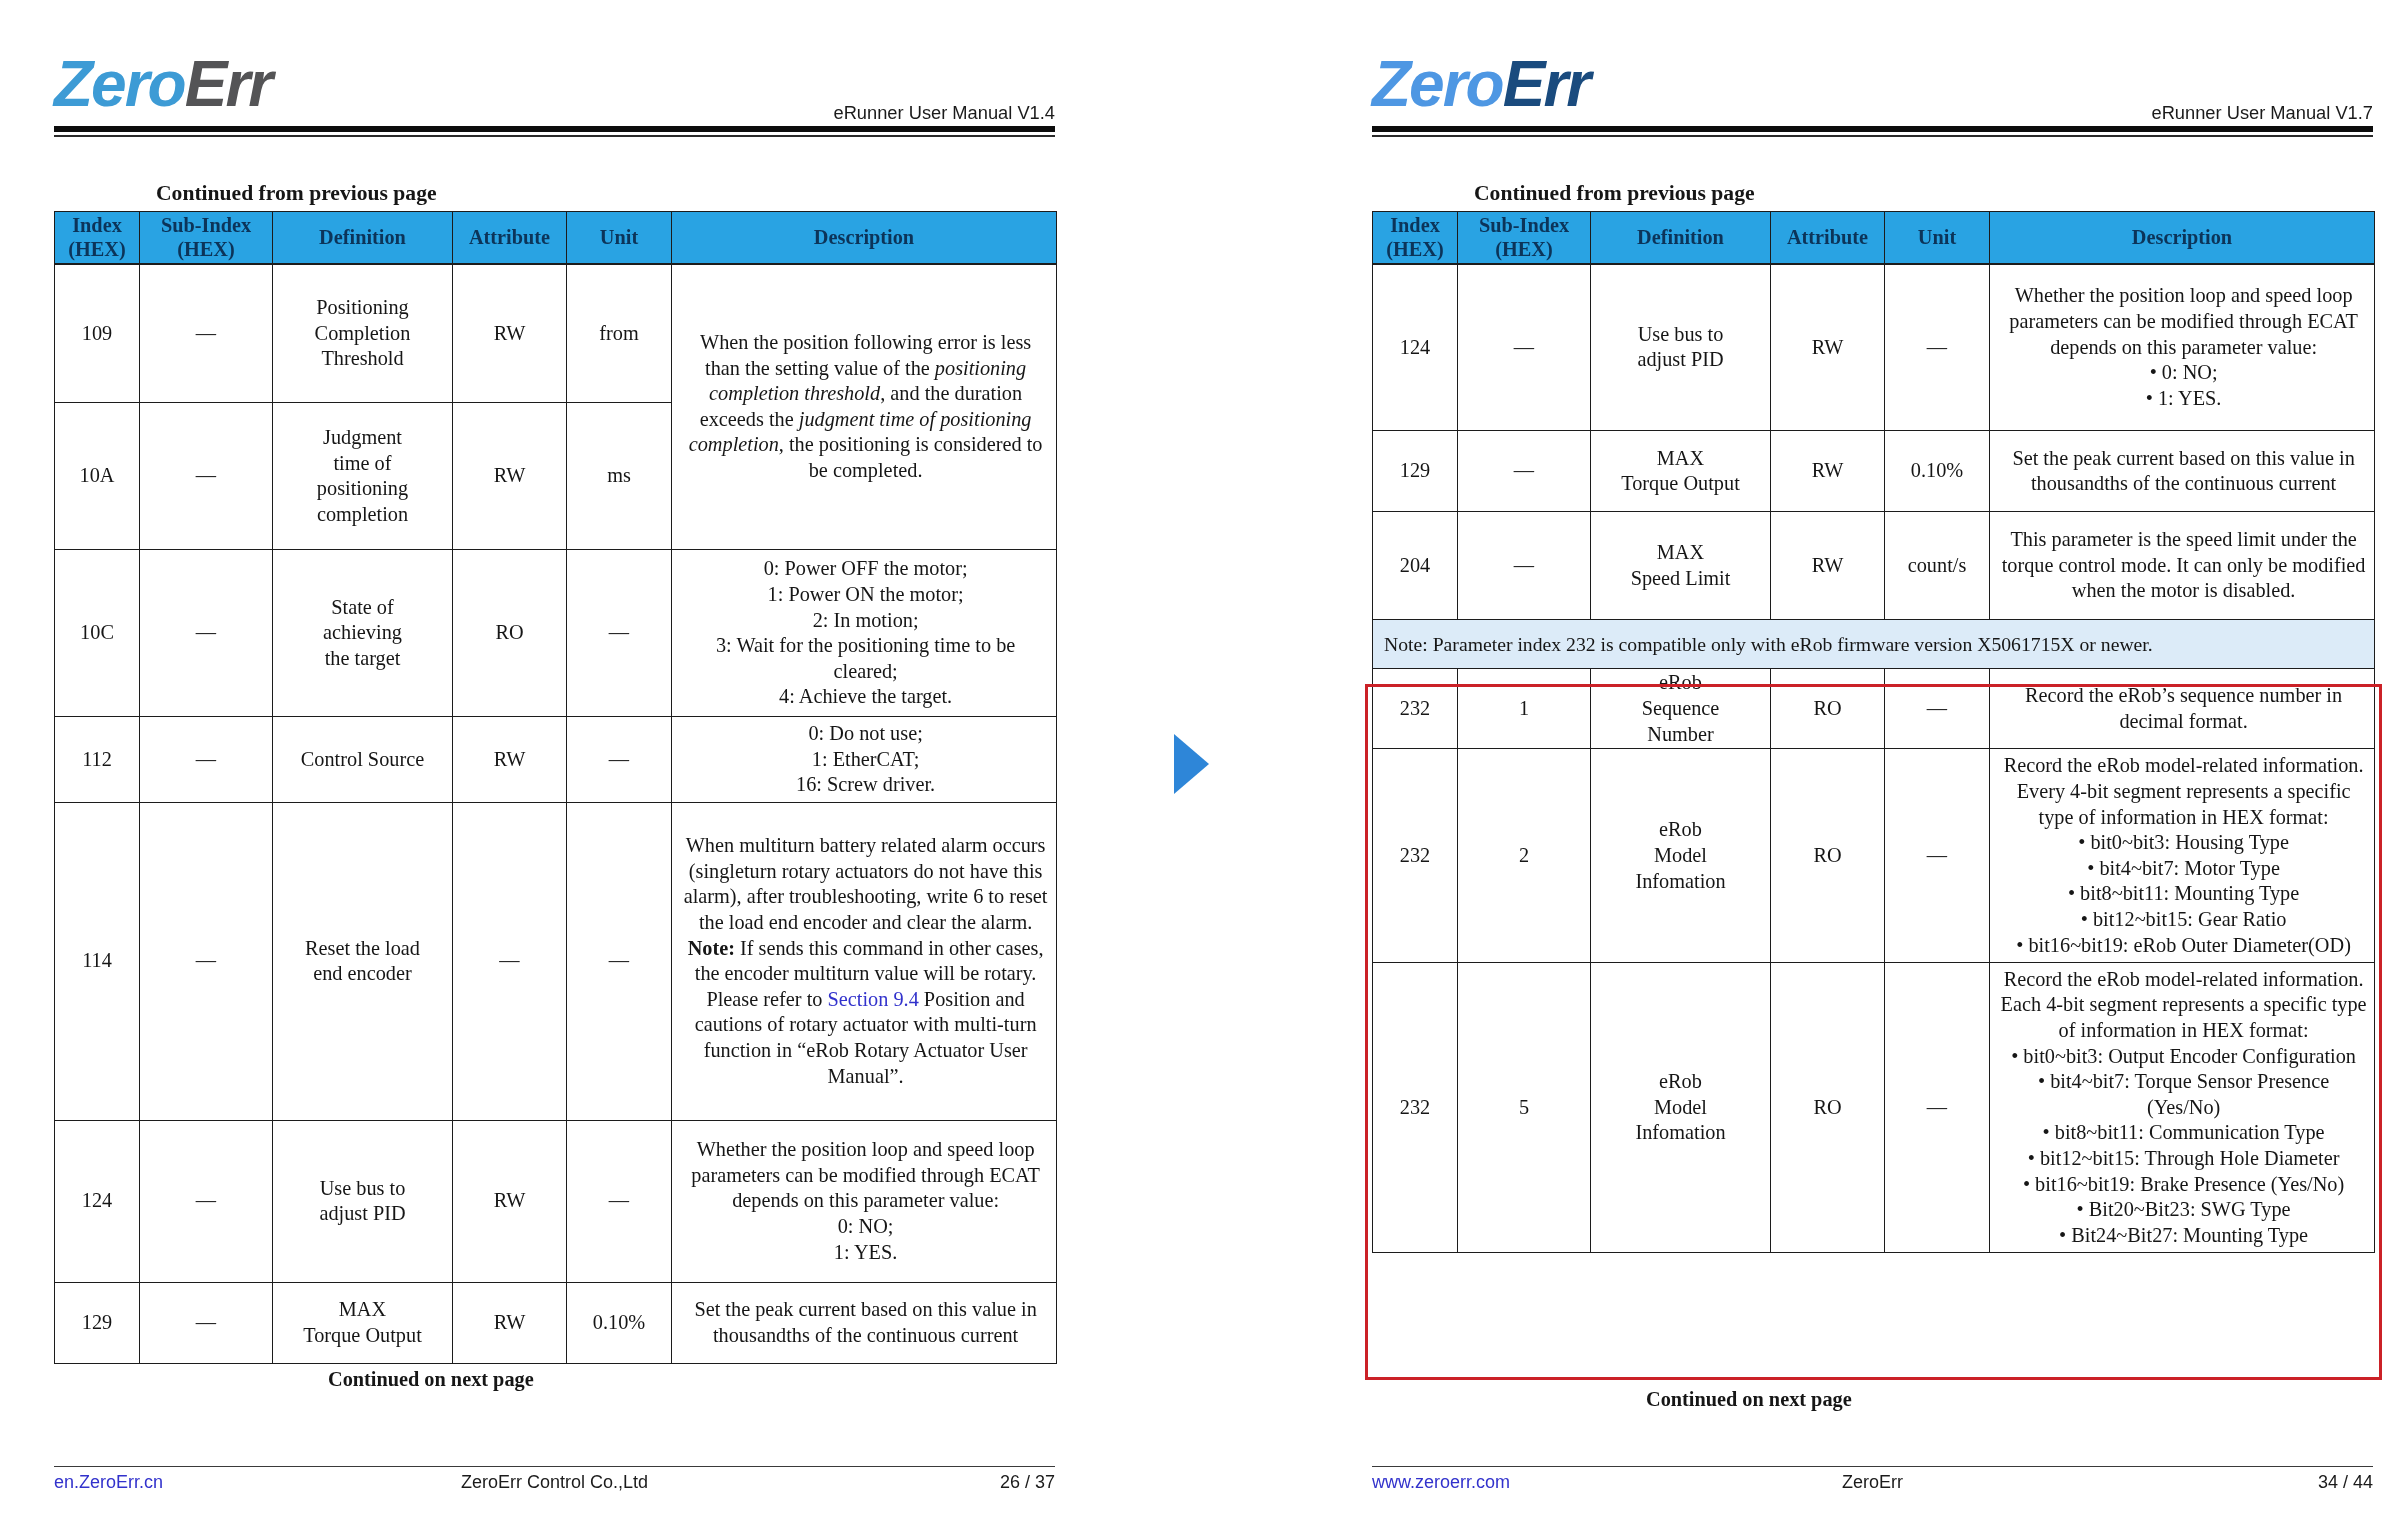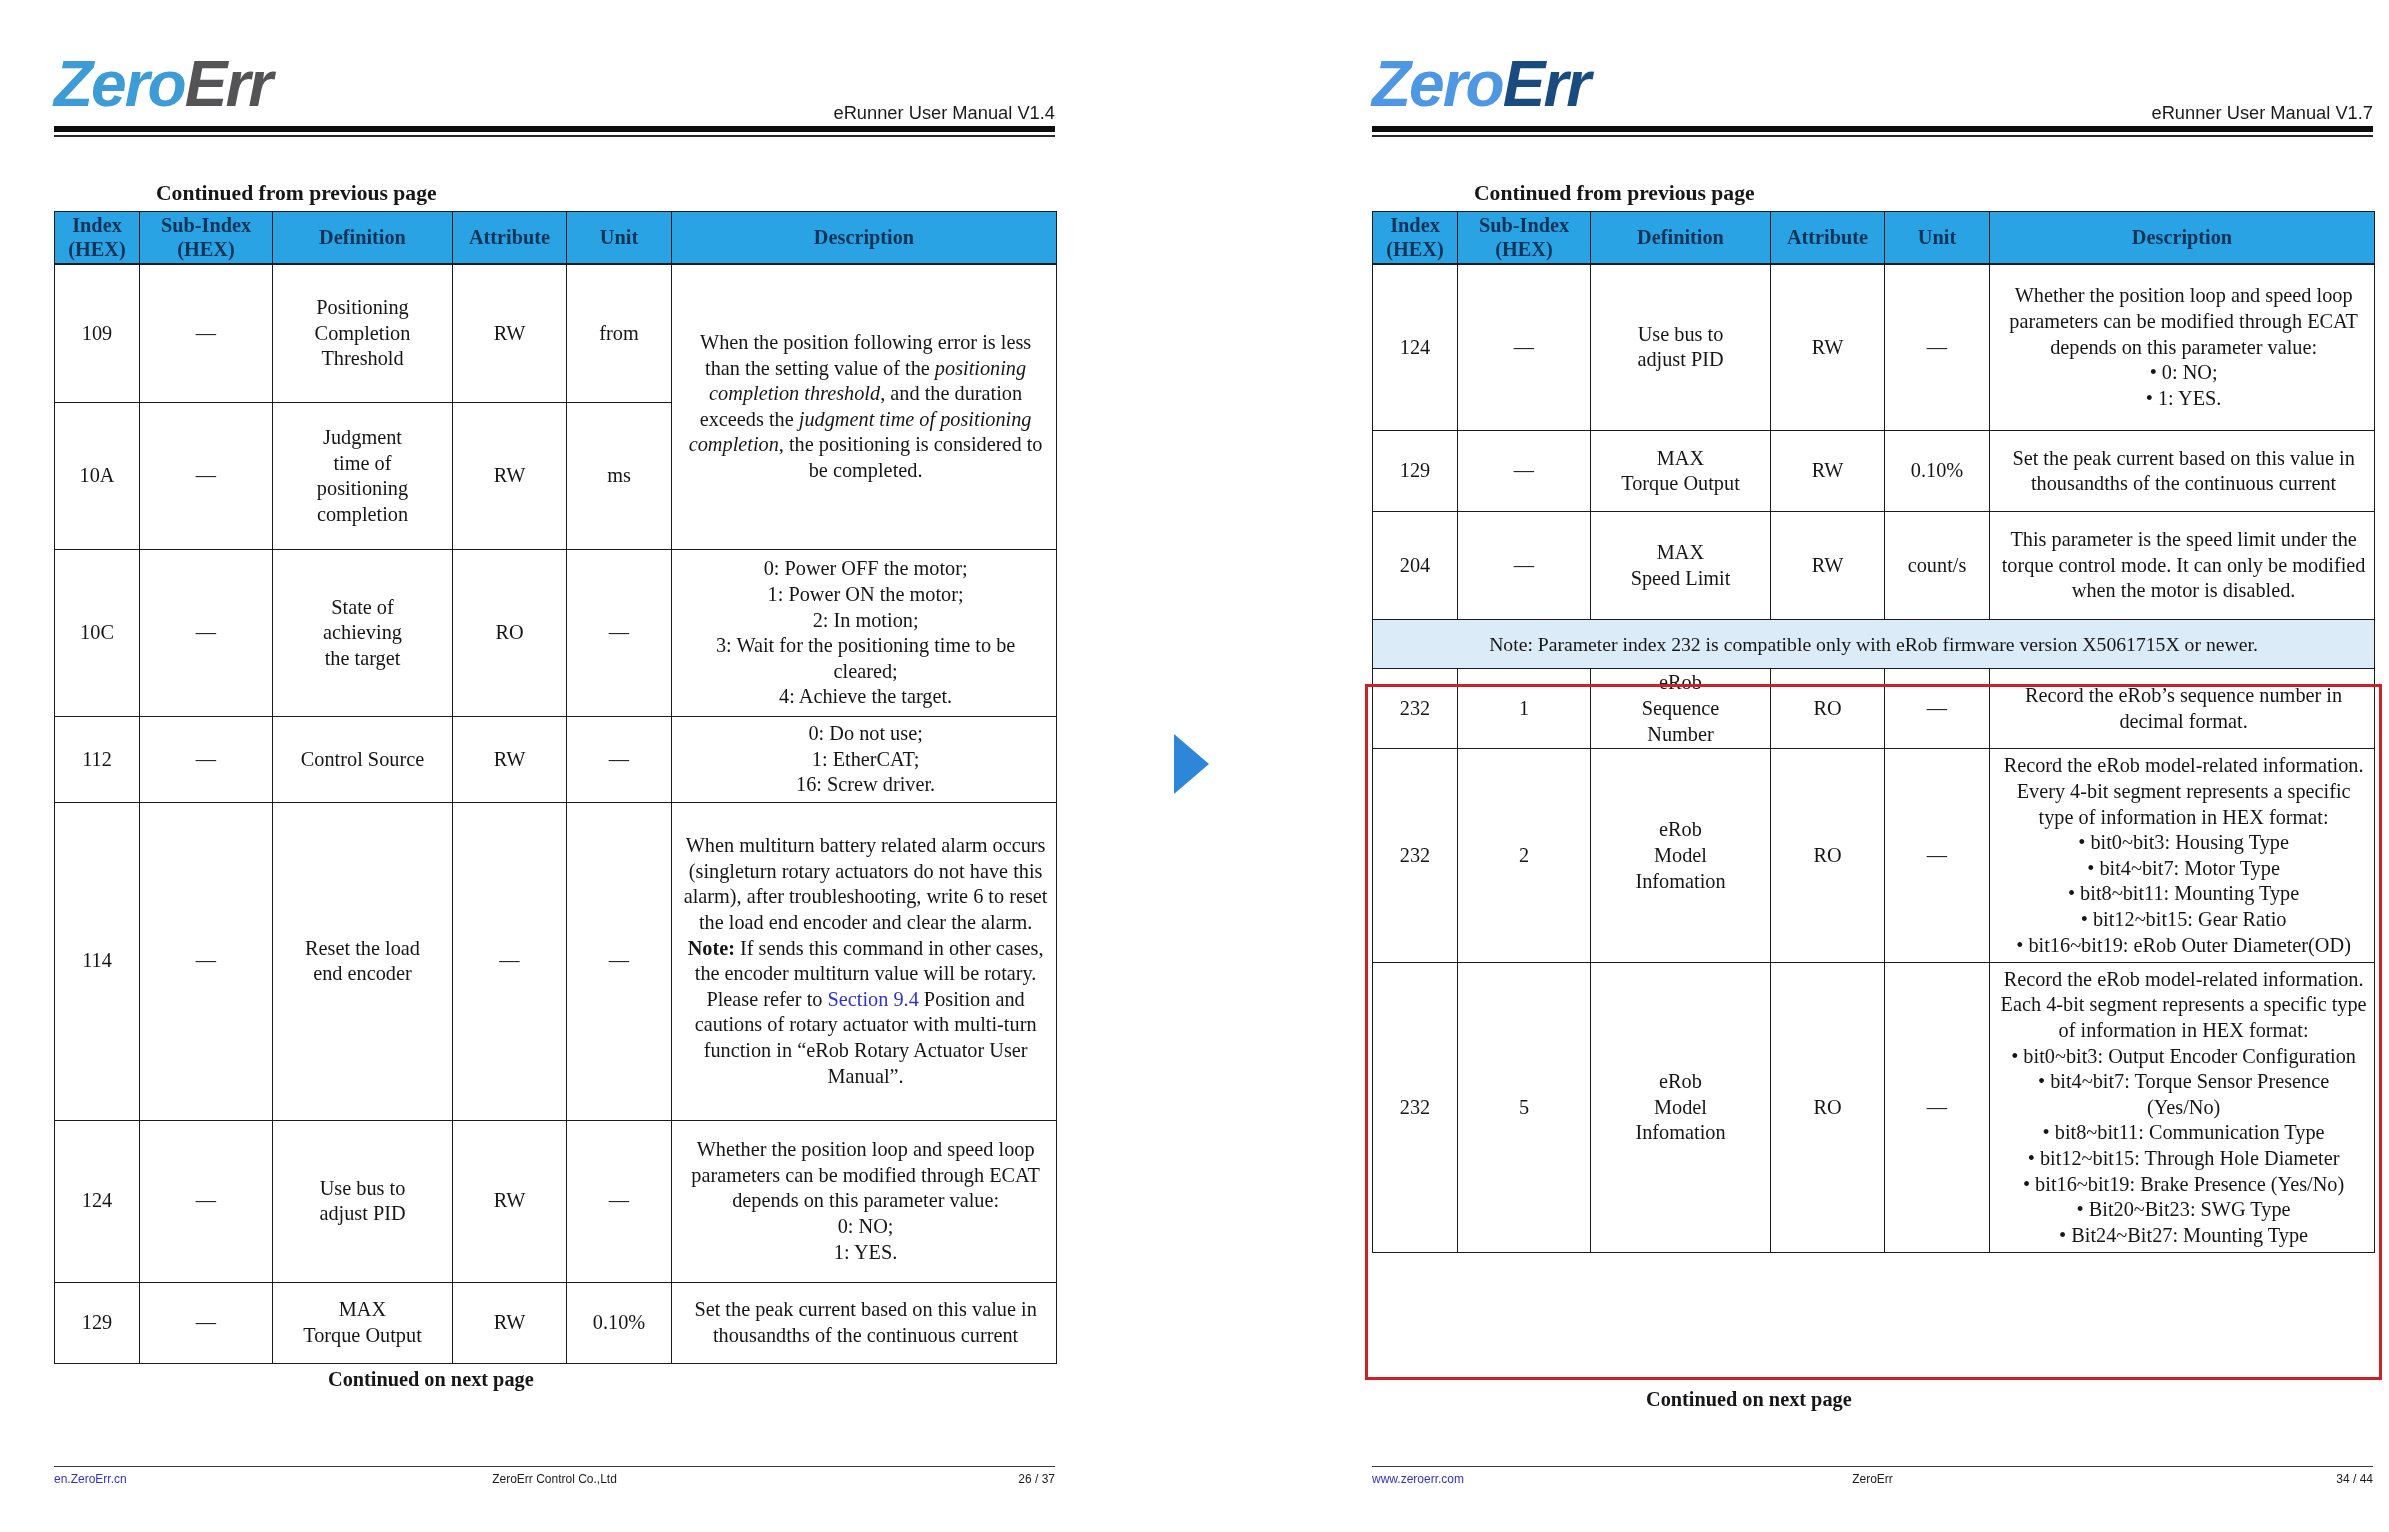--- a/index.html
+++ b/index.html
@@ -32,21 +32,21 @@
 
   table.ptable{position:absolute;top:211px;left:var(--px);width:var(--cw);
     border-collapse:collapse;table-layout:fixed;}
   .ptable th,.ptable td{border:1.6px solid #1c1c1c;}
   .ptable thead th{background:var(--header-blue);color:var(--header-text);
     font-size:20.3px;font-weight:700;line-height:24px;white-space:pre-line;
     border-bottom-width:2.6px;padding:1.3px;}
   .ptable td{font-size:20.3px;line-height:25.6px;vertical-align:middle;}
   .c-index,.c-sub,.c-def,.c-attr,.c-unit{text-align:center;white-space:pre-line;padding:1.3px;}
   .c-desc{text-align:center;white-space:pre-line;padding:3.9px 6.6px 3.9px 9.8px;}
-  td.note{background:var(--note-blue);text-align:center;font-size:19.7px;line-height:26px;padding:11px;}
+  td.note{background:var(--note-blue);text-align:left;font-size:19.7px;line-height:26px;padding:11px;}
   .s-i{font-style:italic;}
   .s-b{font-weight:700;}
   .s-l{color:var(--link-blue);cursor:pointer;}
 
   
   #table-left tbody tr:nth-child(1){height:139px;}
   #table-left tbody tr:nth-child(2){height:147px;}
   #table-left tbody tr:nth-child(3){height:167px;}
   #table-left tbody tr:nth-child(4){height:83px;}
   #table-left tbody tr:nth-child(5){height:318px;}
@@ -56,21 +56,21 @@
   #table-right tbody tr:nth-child(2){height:81px;}
   #table-right tbody tr:nth-child(3){height:108px;}
   #table-right tbody tr:nth-child(4){height:47px;}
   #table-right tbody tr:nth-child(5){height:31px;}
   #table-right tbody tr:nth-child(6){height:102px;}
   #table-right tbody tr:nth-child(7){height:226px;}
   #table-right tbody tr:nth-child(8){height:357px;}
 
   .footer-rule{position:absolute;top:1466px;left:var(--px);width:var(--cw);height:1.3px;background:#3a3a3a;}
   .footer{position:absolute;top:1472px;left:var(--px);width:var(--cw);
-    font-family:"Liberation Sans",sans-serif;font-size:12px;color:#1b1b1b;}
+    font-family:"Liberation Sans",sans-serif;font-size:18px;color:#1b1b1b;}
   .f-left{position:absolute;left:0;top:0;color:var(--link-blue);text-decoration:none;}
   .f-center{display:block;width:100%;text-align:center;}
   .f-right{position:absolute;right:0;top:0;}
 
   .arrow-icon{position:absolute;left:1174px;top:734px;width:0;height:0;
     border-top:30px solid transparent;border-bottom:30px solid transparent;
     border-left:35px solid var(--arrow-blue);}
   .highlight-box{position:absolute;left:1365px;top:684px;width:1017px;height:696px;
     border:3.9px solid var(--highlight-red);box-sizing:border-box;pointer-events:none;}
 </style>

